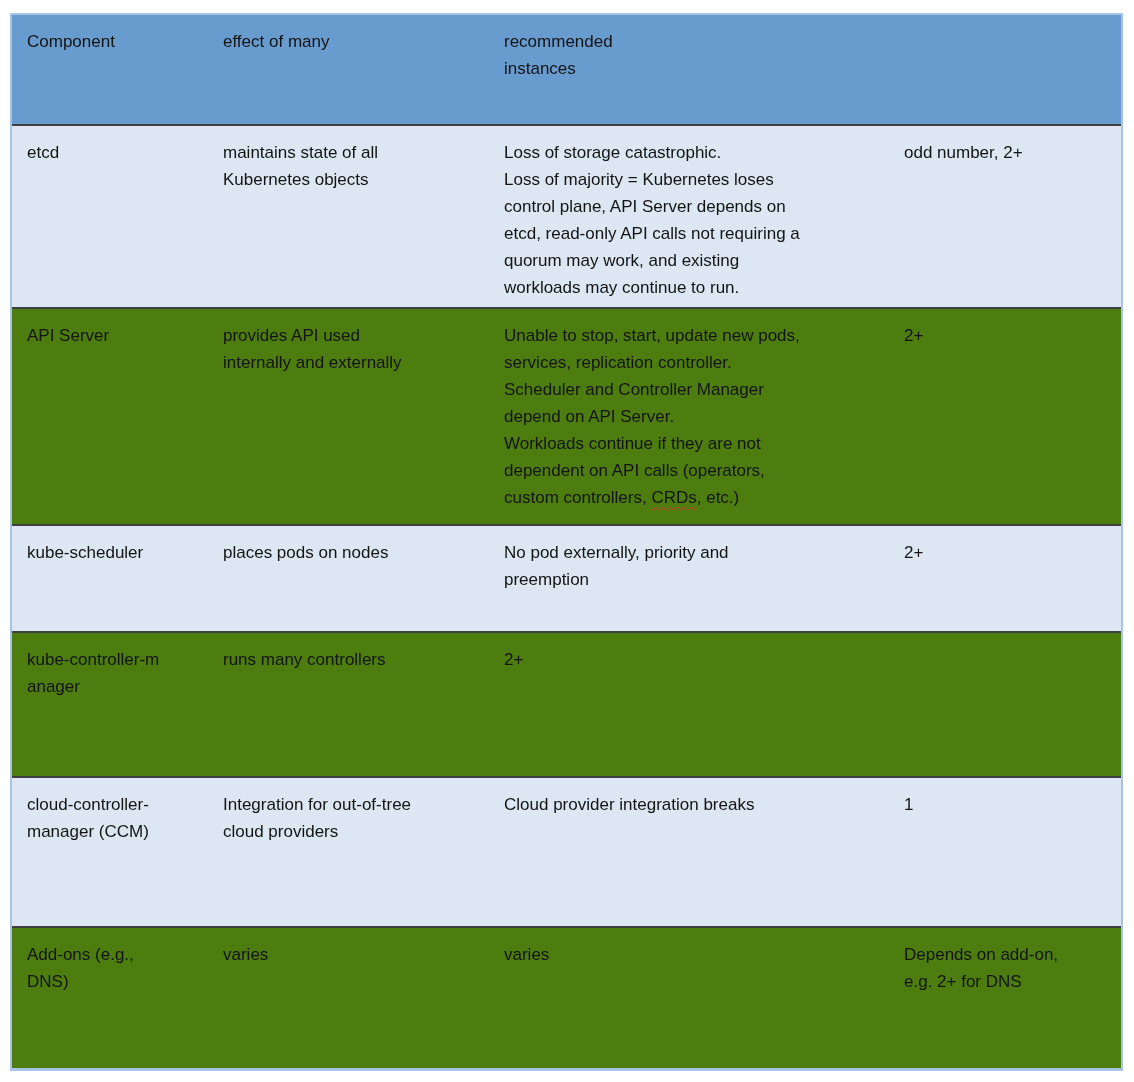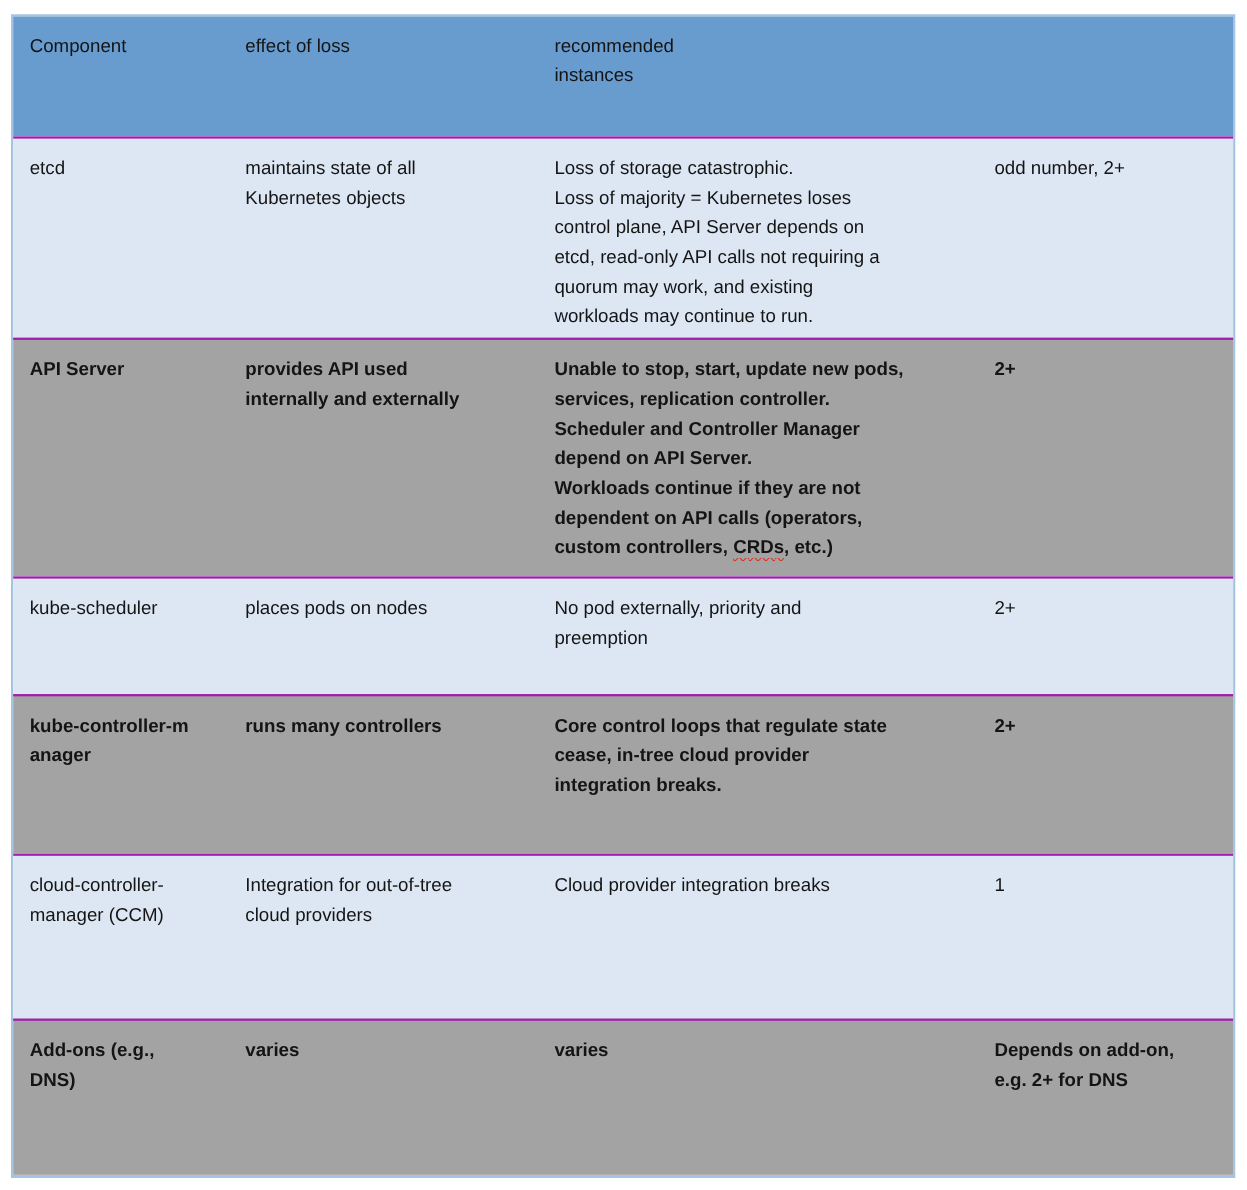--- a/index.html
+++ b/index.html
@@ -27,25 +27,25 @@
     display: grid;
     grid-template-rows: 109px 183px 217px 107px 145px 150px 1fr;
     background: #ffffff;
   }
   .trow {
     display: grid;
     grid-template-columns: 196px 281px 400px auto;
     box-sizing: border-box;
   }
   .trow + .trow {
-    border-top: 2px solid #a21caf;
+    border-top: 2px solid #404040;
   }
   .trow.header { background: #689bce; }
   .trow.alt    { background: #dce7f3; }
-  .trow.plain  { background: #a3a3a3; font-weight: bold; }
+  .trow.plain  { background: #4d7c0f; }
   .tcell {
     box-sizing: border-box;
     padding: 13px 16px 10px 15px;
     font-size: 17px;
     line-height: 27px;
     color: #141414;
     white-space: pre-line;
     overflow: hidden;
   }
   .squiggle {
@@ -57,21 +57,21 @@
   }
 </style>
 </head>
 <body>
 
 <div class="page">
   <div class="doc-table">
 
     <div class="trow header">
       <div class="tcell">Component</div>
-      <div class="tcell">effect of loss</div>
+      <div class="tcell">effect of many</div>
       <div class="tcell">recommended
 instances</div>
     </div>
 
     <div class="trow alt">
       <div class="tcell">etcd</div>
       <div class="tcell">maintains state of all
 Kubernetes objects</div>
       <div class="tcell">Loss of storage catastrophic.
 Loss of majority = Kubernetes loses
@@ -101,23 +101,20 @@
       <div class="tcell">places pods on nodes</div>
       <div class="tcell">No pod externally, priority and
 preemption</div>
       <div class="tcell">2+</div>
     </div>
 
     <div class="trow plain">
       <div class="tcell">kube-controller-m
 anager</div>
       <div class="tcell">runs many controllers</div>
-      <div class="tcell">Core control loops that regulate state
-cease, in-tree cloud provider
-integration breaks.</div>
       <div class="tcell">2+</div>
     </div>
 
     <div class="trow alt">
       <div class="tcell">cloud-controller-
 manager (CCM)</div>
       <div class="tcell">Integration for out-of-tree
 cloud providers</div>
       <div class="tcell">Cloud provider integration breaks</div>
       <div class="tcell">1</div>

